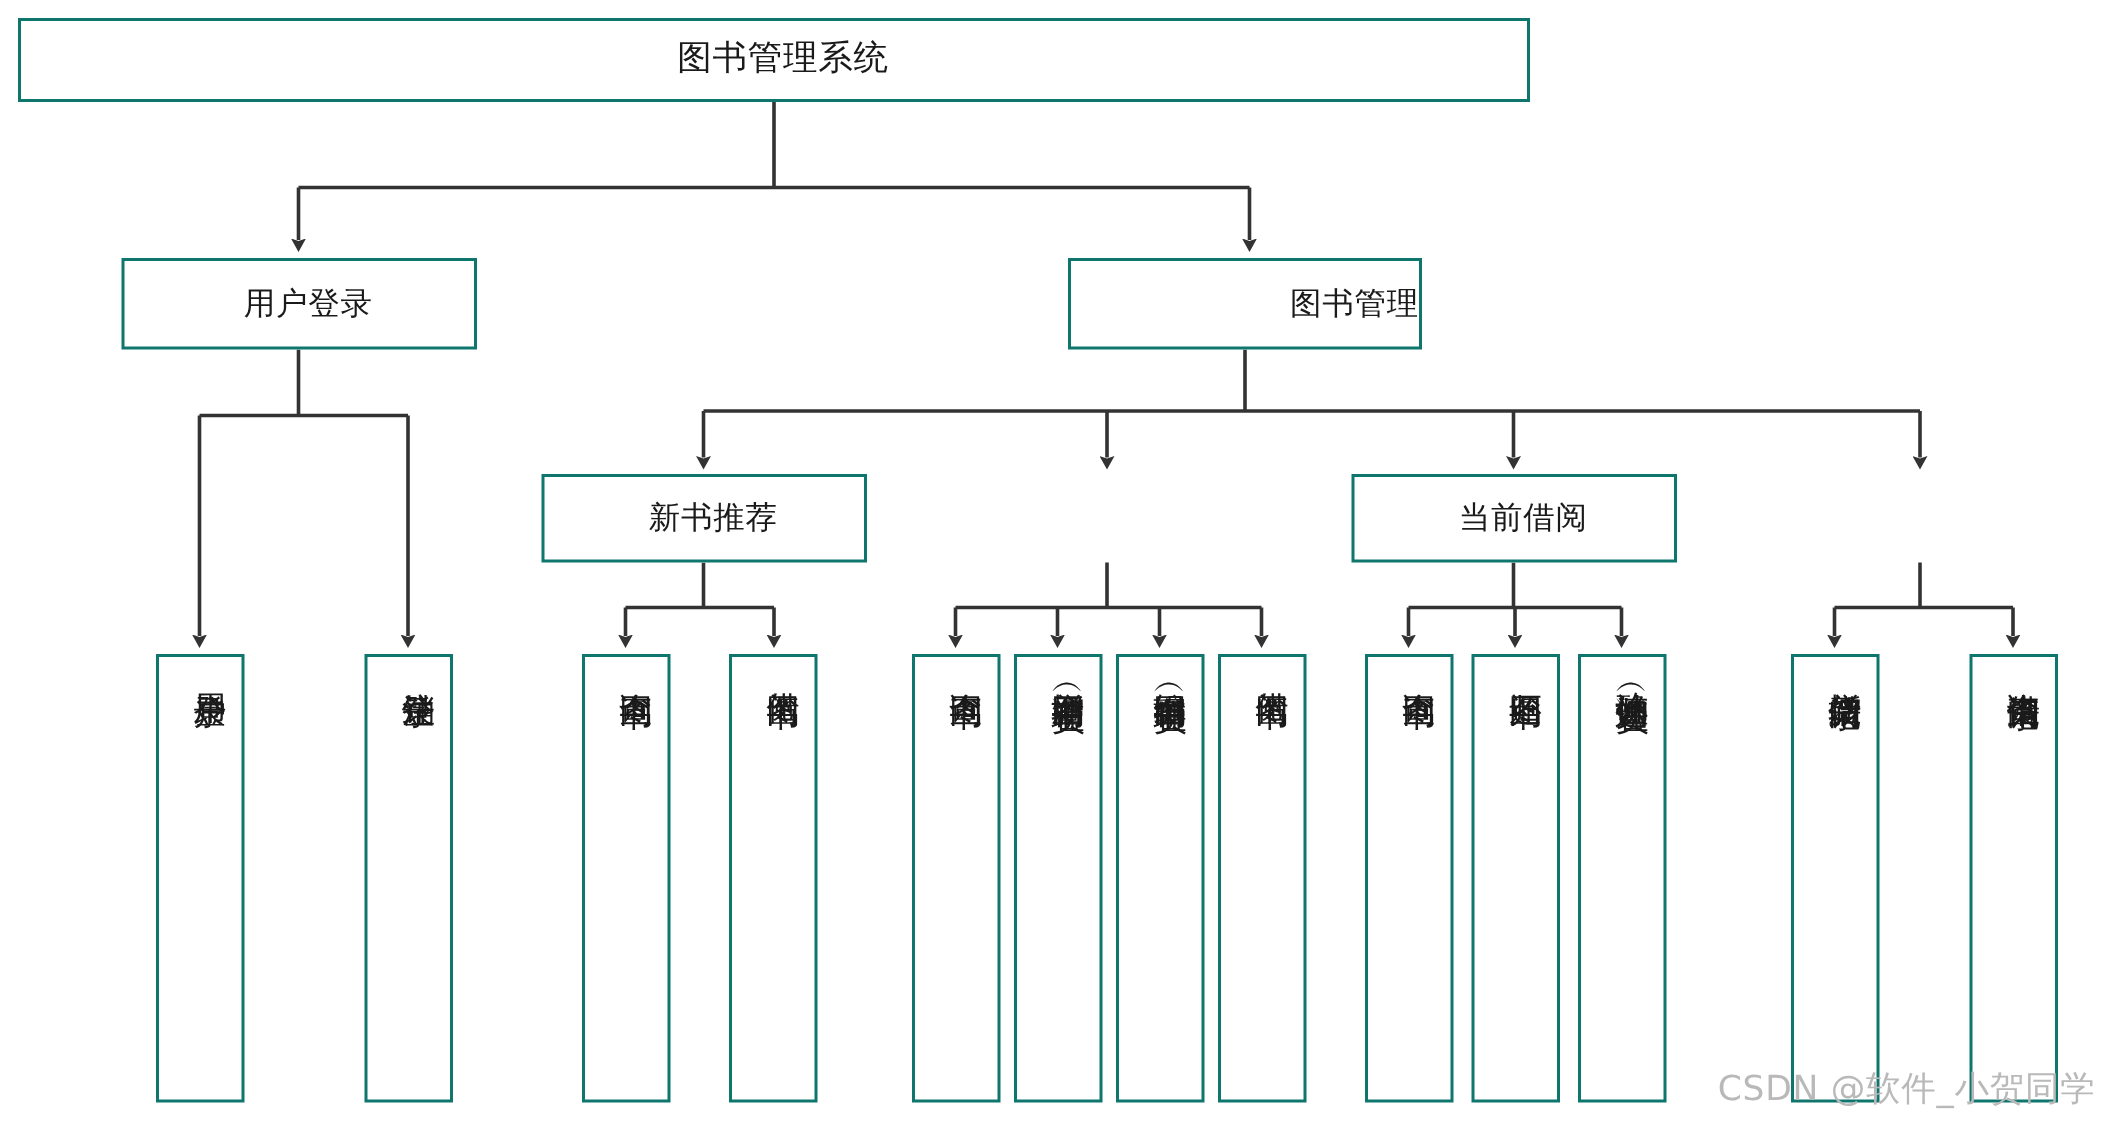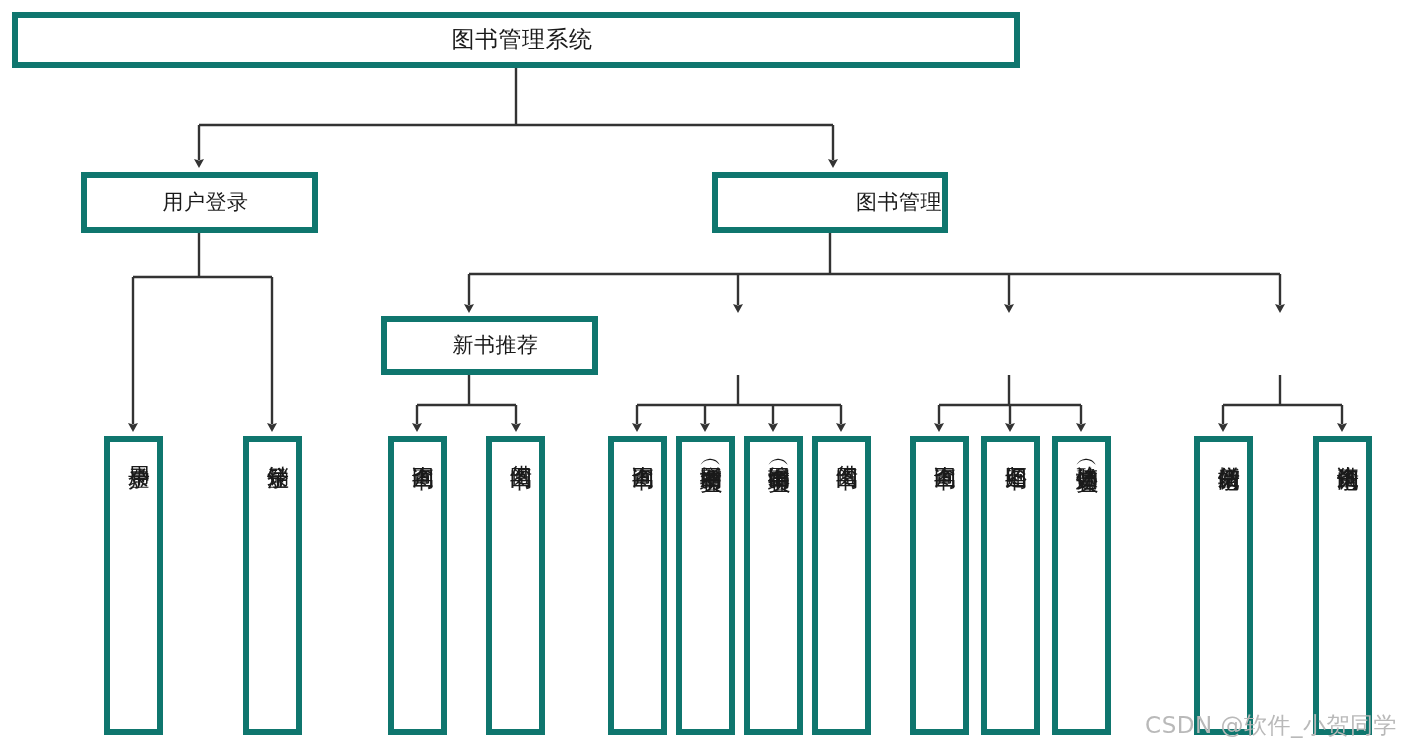--- a/index.html
+++ b/index.html
@@ -13,21 +13,21 @@
   #canvas {
     position: relative;
     width: 1405px;
     height: 747px;
     background: #ffffff;
     overflow: hidden;
   }
   .node {
     position: absolute;
     box-sizing: border-box;
-    border: 6px solid #0f766e;
+    border: 2px solid #0f766e;
     background: #ffffff;
     display: flex;
     align-items: center;
     justify-content: center;
     color: #1a1a1a;
     padding-left: 12px;
   }
   .node .label {
     display: block;
     text-align: center;
@@ -132,22 +132,25 @@
     <span class="label">图书管理系统</span>
   </div>
 
   <div class="node horiz" style="left: 81px; top: 172px; width: 237px; height: 61px;">
     <span class="label">用户登录</span>
   </div>
   <div class="node horiz" style="left: 712px; top: 172px; width: 236px; height: 61px; justify-content: flex-end;">
     <span class="label">图书管理</span>
   </div>
 
-  <div class="node horiz" style="left: 361px; top: 316px; width: 217px; height: 59px; margin-left: 20px;">
+  <div class="node horiz" style="left: 361px; top: 316px; width: 217px; height: 59px;">
     <span class="label">新书推荐</span>
+  </div>
+  <div class="node horiz" style="left: 901px; top: 316px; width: 217px; height: 59px;">
+    <span class="label">当前借阅</span>
   </div>
 
   <div class="node vert" style="left: 104px; top: 436px; width: 59px; height: 299px;">
     <span class="label">用户登录</span>
   </div>
   <div class="node vert" style="left: 243px; top: 436px; width: 59px; height: 299px;">
     <span class="label">注销登录</span>
   </div>
   <div class="node vert" style="left: 388px; top: 436px; width: 59px; height: 299px;">
     <span class="label">查询图书</span>

